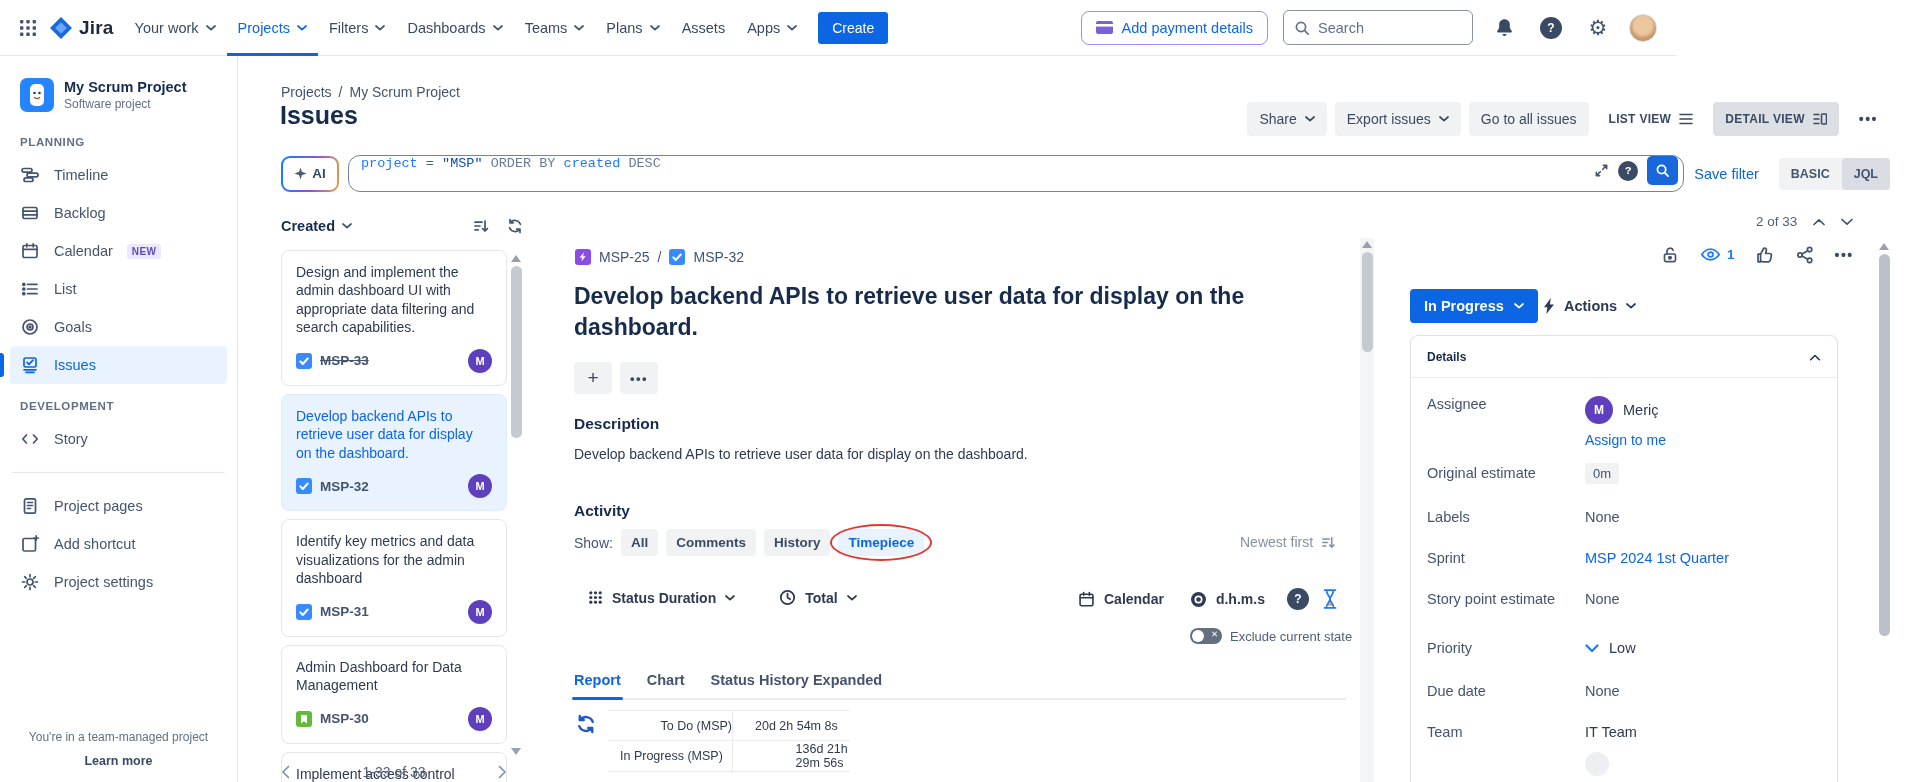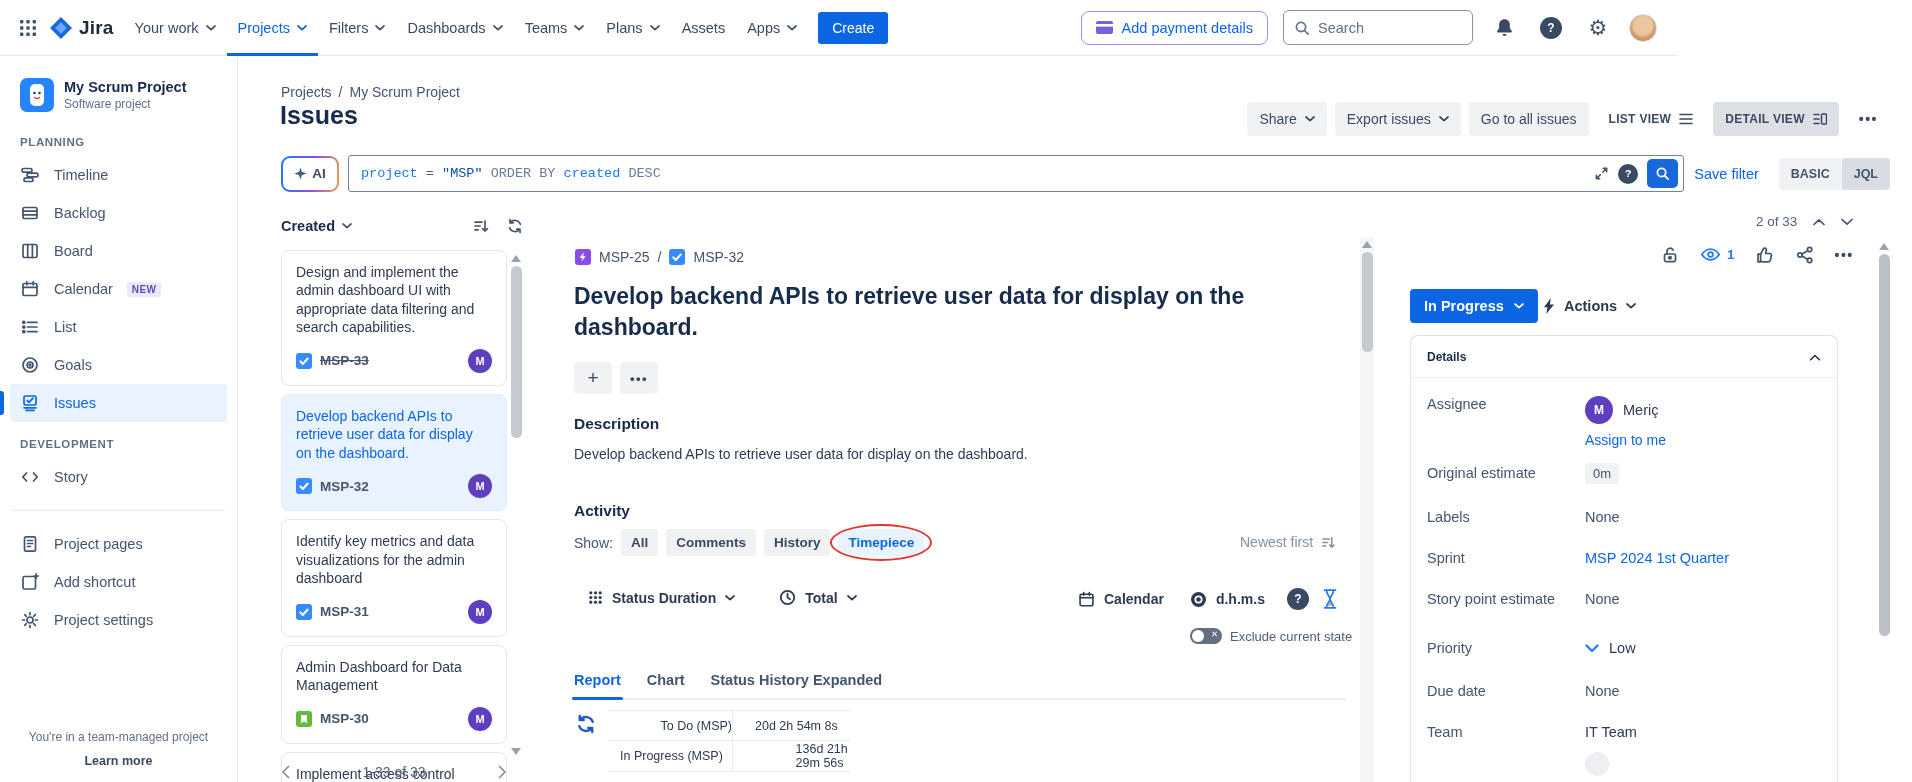--- a/index.html
+++ b/index.html
@@ -66,22 +66,22 @@
   .tb-view { background:transparent; font-size:12px; font-weight:700; letter-spacing:.3px; color:#3B4A63; }
   .tb-view.sel { background:#DCDFE4; }
   .dots3 { letter-spacing:1.5px; font-weight:700; color:#3B4A63; }
   .dots3::after { content:"•••"; }
 
   
   .jql-row { position:absolute; left:281px; top:155px; right:22px; height:37px; display:flex; align-items:center; }
   .ai-btn { width:58px; height:36px; margin-right:9px; border:2px solid transparent; border-radius:9px;
     background:linear-gradient(#fff,#fff) padding-box, linear-gradient(100deg,#1D7AFC 10%,#8F4DE7 55%,#E8A23D 100%) border-box;
     display:flex; align-items:center; justify-content:center; gap:5px; color:#3B4A63; font-weight:600; font-size:13.5px; cursor:pointer; font-family:inherit; }
-  .jql-input { flex:1; height:37px; border:1.6px solid #758195; border-radius:3px; background:#fff;
-    display:flex; align-items:center; padding:0 5px 0 12px; font-family:"Liberation Mono", monospace; font-size:13.5px; cursor:text; }
+  .jql-input { flex:1; height:37px; border:1.6px solid #758195; border-radius:12px; background:#fff;
+    display:flex; align-items:flex-start; padding:0 5px 0 12px; font-family:"Liberation Mono", monospace; font-size:13.5px; cursor:text; }
   .jql-text { flex:1; display:flex; white-space:pre; }
   .tk-field { color:#1D7AFC; } .tk-op { color:#505F79; } .tk-str { color:#0B4FB3; } .tk-kw { color:#6B7A99; }
   .jql-icons { display:flex; align-items:center; gap:9px; color:#44546F; }
   .jql-search-btn { width:31px; height:29px; background:#1868DB; border:none; border-radius:5px;
     display:flex; align-items:center; justify-content:center; color:#fff; cursor:pointer; }
   .save-filter { margin-left:10px; color:#0C66E4; font-weight:500; font-size:14.5px; cursor:pointer; white-space:nowrap; }
   .seg { display:flex; background:#F1F2F4; border-radius:4px; margin-left:20px; }
   .seg span { padding:9px 12px; font-size:12.5px; font-weight:700; color:#44546F; border-radius:4px; cursor:pointer; }
   .seg .sel { background:#D9DDE3; }
 
@@ -331,29 +331,20 @@
         <svg class="st" width="20" height="20" viewBox="0 0 20 20">
           <rect x="3" y="4.5" width="14" height="11" rx="1.6"></rect>
           <path d="M3 8.2h14M3 11.9h14"></path>
         </svg>
       </span>
     <span>Backlog</span>
   </div>
   <div class="side-item">
     <span>
         <svg class="st" width="20" height="20" viewBox="0 0 20 20">
-          <rect x="3" y="3.5" width="14" height="13" rx="1.6"></rect>
-          <path d="M7.7 3.5v13M12.4 3.5v13"></path>
-        </svg>
-      </span>
-    <span>Board</span>
-  </div>
-  <div class="side-item">
-    <span>
-        <svg class="st" width="20" height="20" viewBox="0 0 20 20">
           <rect x="3" y="4.5" width="14" height="12" rx="1.6"></rect>
           <path d="M3 8.4h14M6.8 2.8v3M13.2 2.8v3"></path>
         </svg>
       </span>
     <span>Calendar</span>
     <span class="new-badge">NEW</span>
   </div>
   <div class="side-item">
     <span>
         <svg class="st" width="20" height="20" viewBox="0 0 20 20">

